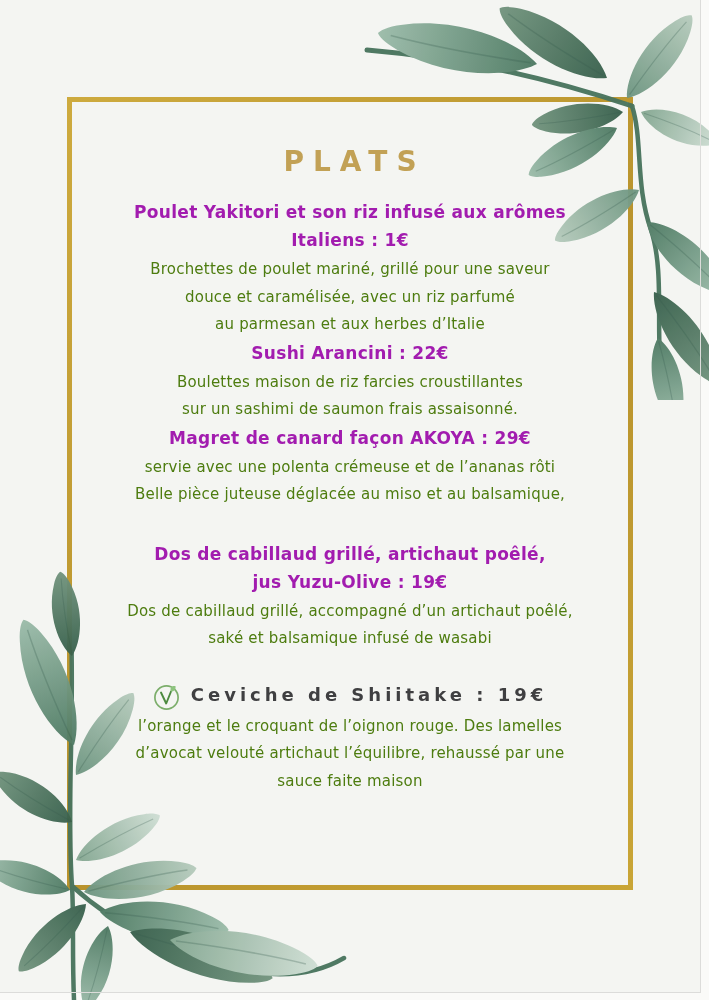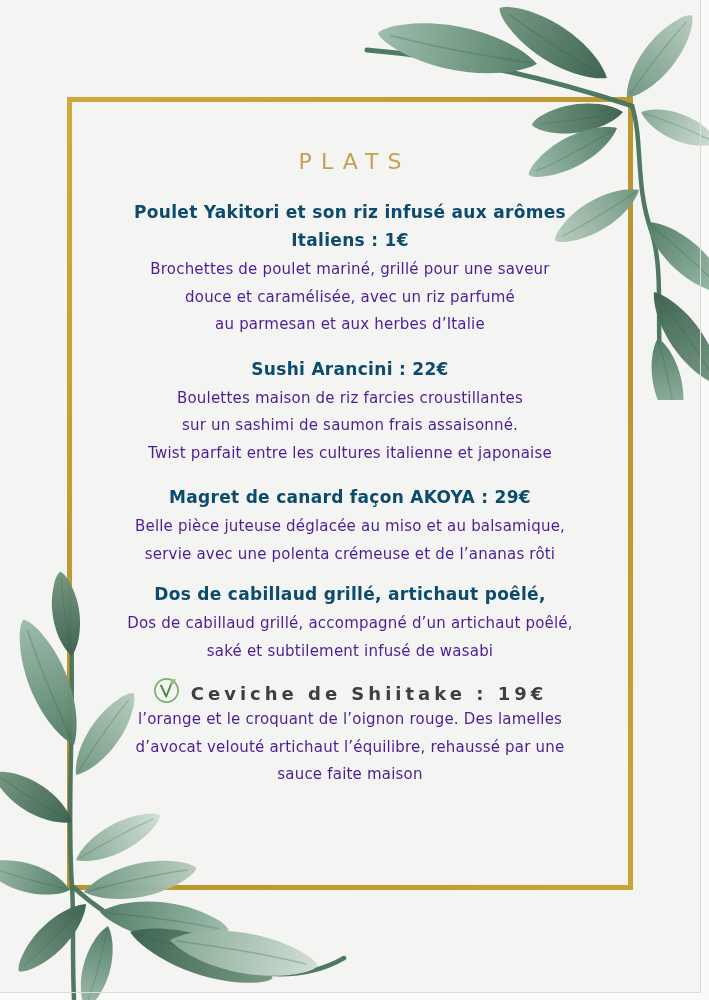--- a/index.html
+++ b/index.html
@@ -12,33 +12,33 @@
   .edge-right{position:absolute;left:700px;top:0;width:1px;height:992px;background:#dcdcda;z-index:6;}
   .edge-bottom{position:absolute;left:0;top:992px;width:701px;height:1px;background:#dcdcda;z-index:6;}
   .gold-frame{
     position:absolute;left:67px;top:97px;width:566px;height:793px;
     box-sizing:border-box;border:5px solid #bf9d33;
     border-image:linear-gradient(135deg,#cdaa3e 0%,#b8922c 55%,#c9a536 100%) 1;
     z-index:1;
   }
   .content{position:absolute;left:70px;top:0;width:560px;text-align:center;z-index:2;}
   .menu-title{
-    margin-top:149px;font-size:22px;font-weight:normal;color:#c2a155;
+    margin-top:149px;font-size:28px;font-weight:bold;color:#c2a155;
     letter-spacing:9px;padding-left:9px;line-height:26px;
   }
-  .section{margin-top:16px;}
+  .section{}
   .section.first{margin-top:23px;}
-  .section.sp{margin-top:12px;}
+  .section.sp{margin-top:31px;}
   .item-title{
-    font-size:17px;font-weight:bold;color:#0c4a6e;line-height:28px;
+    font-size:17px;font-weight:bold;color:#a21caf;line-height:28px;
     letter-spacing:0.3px;
   }
-  .item-desc{margin-top:2px;font-size:15px;color:#4c1d95;line-height:27.5px;letter-spacing:0.2px;}
+  .item-desc{margin-top:2px;font-size:15px;color:#4d7c0f;line-height:27.5px;letter-spacing:0.2px;}
   .line{white-space:nowrap;}
-  .veg-line{display:flex;align-items:flex-end;justify-content:center;gap:11px;}
+  .veg-line{display:flex;align-items:flex-start;justify-content:center;gap:11px;}
   .veg-line .item-title-text{font-size:18px;font-weight:bold;color:#3f3f41;letter-spacing:4px;white-space:nowrap;}
   .veg-icon{width:27px;height:27px;flex:0 0 auto;display:inline-block;}
   .decor{position:absolute;z-index:3;pointer-events:none;}
   #decor-top-right{left:355px;top:0;width:354px;height:400px;}
   #decor-bottom-left{left:0;top:560px;width:360px;height:440px;}
 </style>
 </head>
 <body>
 
 <div class="page"></div>
@@ -60,41 +60,41 @@
     </div>
   </div>
 
   <div class="section">
     <div class="item-title">
       <div class="line">Sushi Arancini : 22€</div>
     </div>
     <div class="item-desc">
       <div class="line">Boulettes maison de riz farcies croustillantes</div>
       <div class="line">sur un sashimi de saumon frais assaisonné.</div>
-      <div class="line">Twist parfait entre les cultures italienne et japonaise</div>
     </div>
   </div>
 
   <div class="section">
     <div class="item-title">
       <div class="line">Magret de canard façon AKOYA : 29€</div>
     </div>
     <div class="item-desc">
+      <div class="line">servie avec une polenta crémeuse et de l’ananas rôti</div>
       <div class="line">Belle pièce juteuse déglacée au miso et au balsamique,</div>
-      <div class="line">servie avec une polenta crémeuse et de l’ananas rôti</div>
     </div>
   </div>
 
   <div class="section sp">
     <div class="item-title">
       <div class="line">Dos de cabillaud grillé, artichaut poêlé,</div>
+      <div class="line">jus Yuzu-Olive : 19€</div>
     </div>
     <div class="item-desc">
       <div class="line">Dos de cabillaud grillé, accompagné d’un artichaut poêlé,</div>
-      <div class="line">saké et subtilement infusé de wasabi</div>
+      <div class="line">saké et balsamique infusé de wasabi</div>
     </div>
   </div>
 
   <div class="section sp">
     <div class="veg-line">
       <span class="veg-icon">
         <svg viewBox="0 0 27 27" width="27" height="27">
           <circle cx="13.5" cy="13.5" r="11.6" fill="none" stroke="#7cae6b" stroke-width="1.7"></circle>
           <path d="M8 8.5 L13.2 19.5 L18 7.5" fill="none" stroke="#4c8a3f" stroke-width="1.9" stroke-linecap="round" stroke-linejoin="round"></path>
           <path d="M18 7.5 C16.2 3.6 19.4 1.2 22.6 2.2 C22.8 5.4 20.8 7.6 18 7.5 Z" fill="#8dc47e"></path>

